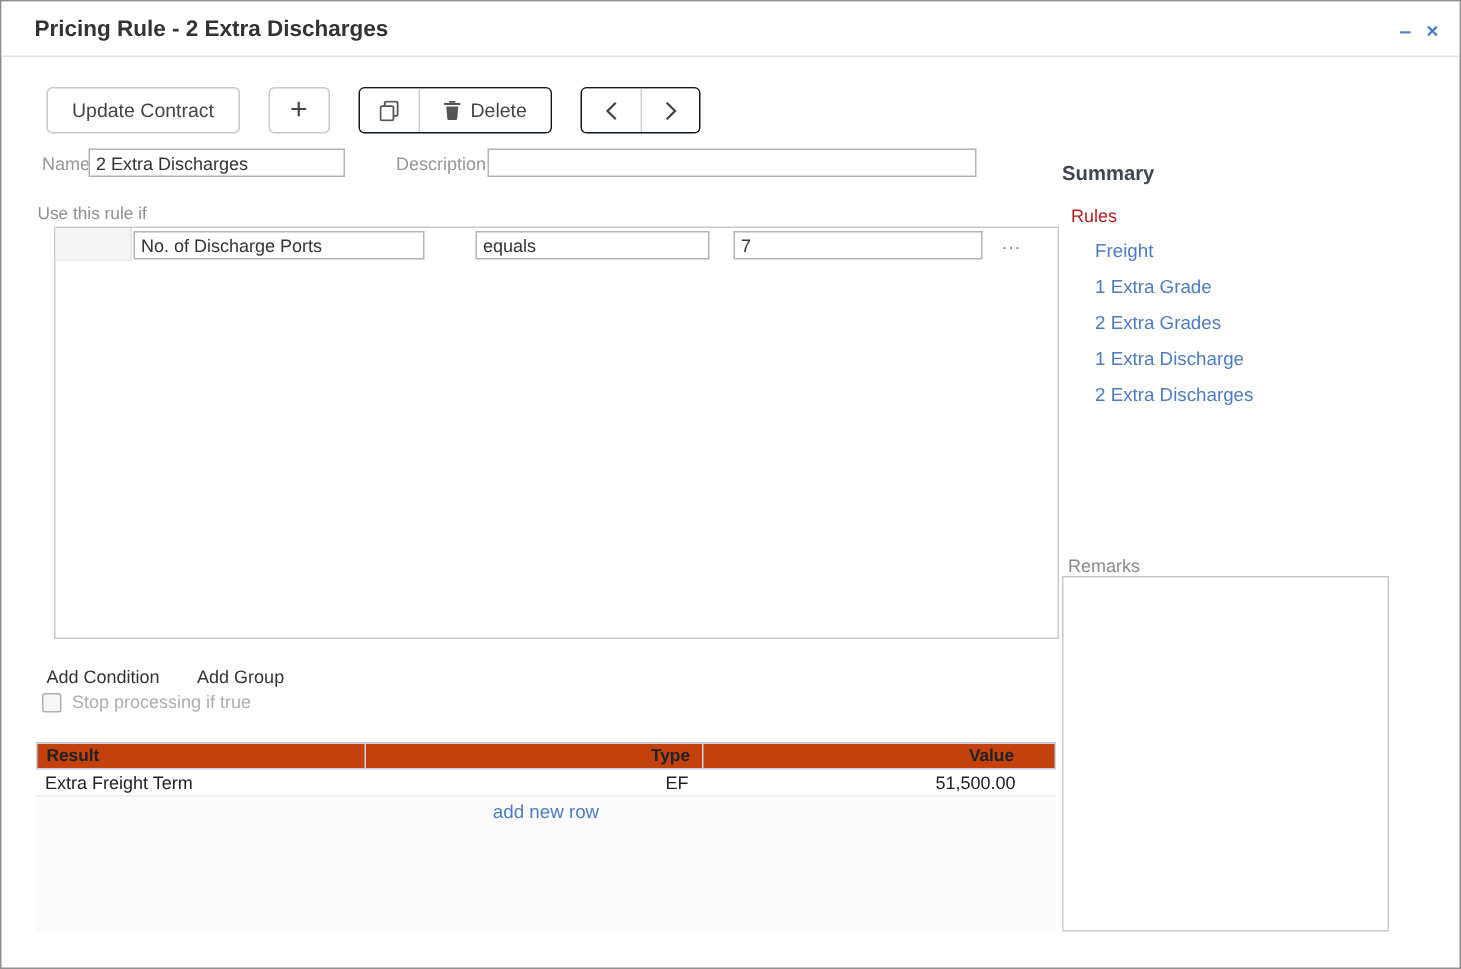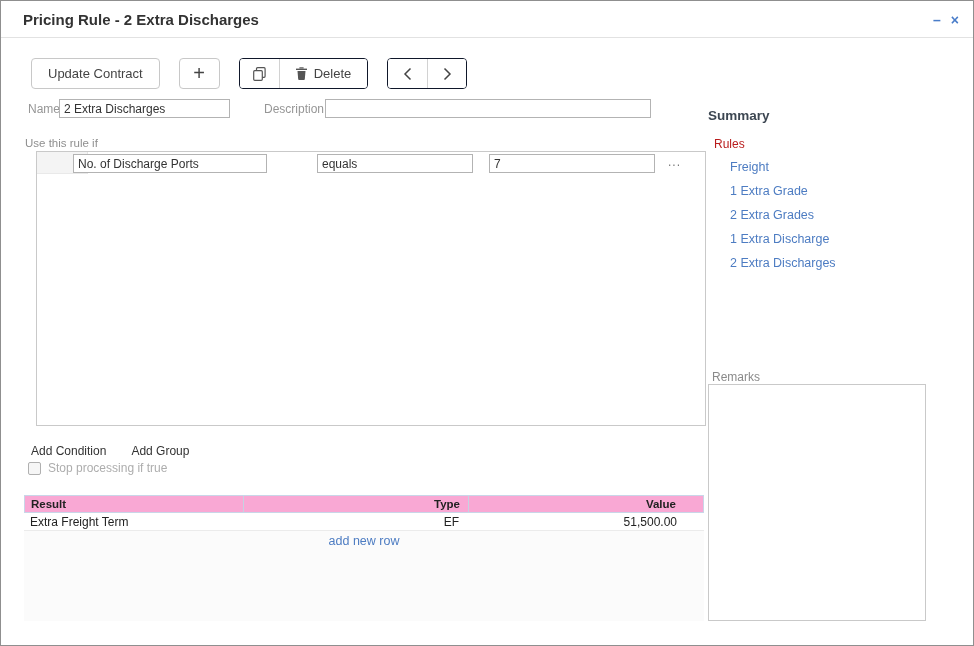--- a/index.html
+++ b/index.html
@@ -63,21 +63,21 @@
   .section-label { position:absolute; left:24px; top:136px; color:#8f8f8f; font-size:11.5px; }
   
   .condition-box {
     position:absolute; left:35px; top:150px; width:670px; height:275px;
     border:1px solid #c9c9c9; background:#fff;
   }
   .cond-gutter {
     position:absolute; left:0; top:0; width:51px; height:22px;
     background:#f4f4f4; border-right:1px solid #e3e3e3; border-bottom:1px solid #e9e9e9;
   }
-  .cond-field { left:36px;  top:2px; width:194px; }
+  .cond-field { left:52px;  top:2px; width:194px; }
   .cond-op    { left:280px; top:2px; width:156px; }
   .cond-val   { left:452px; top:2px; width:166px; }
   .cond-more  {
     position:absolute; left:631px; top:3px; color:#777; font-size:12px;
     letter-spacing:1px; cursor:pointer;
   }
   .add-links {
     position:absolute; left:30px; top:443px; display:flex; gap:25px;
     font-size:12px; color:#333;
   }
@@ -90,21 +90,21 @@
     width:13px; height:13px; border:1px solid #b0b0b0; background:#f6f6f6;
     border-radius:2px; display:inline-block; cursor:pointer;
   }
   .stop-label { color:#adadad; font-size:12px; }
   
   .results {
     position:absolute; left:23px; top:494px; width:680px; height:126px;
     background:#fbfbfb;
   }
   .thead {
-    display:flex; height:18px; background:#f9a8d4;
+    display:flex; height:18px; background:#c2410c;
     border:1px solid #c9d6e8; align-items:center;
     font-weight:bold; font-size:11.5px; color:#222;
   }
   .thead > div + div { border-left:1px solid #c6d2e2; height:100%; display:flex; align-items:center; }
   .th-result { flex:0 0 218px; padding-left:6px; }
   .th-type   { flex:0 0 225px; justify-content:flex-end; padding-right:8px; }
   .th-value  { flex:1; justify-content:flex-end; padding-right:27px; }
   .trow {
     display:flex; height:18px; background:#fff; align-items:center;
     border-bottom:1px solid #ebebeb; font-size:12px; color:#222;

